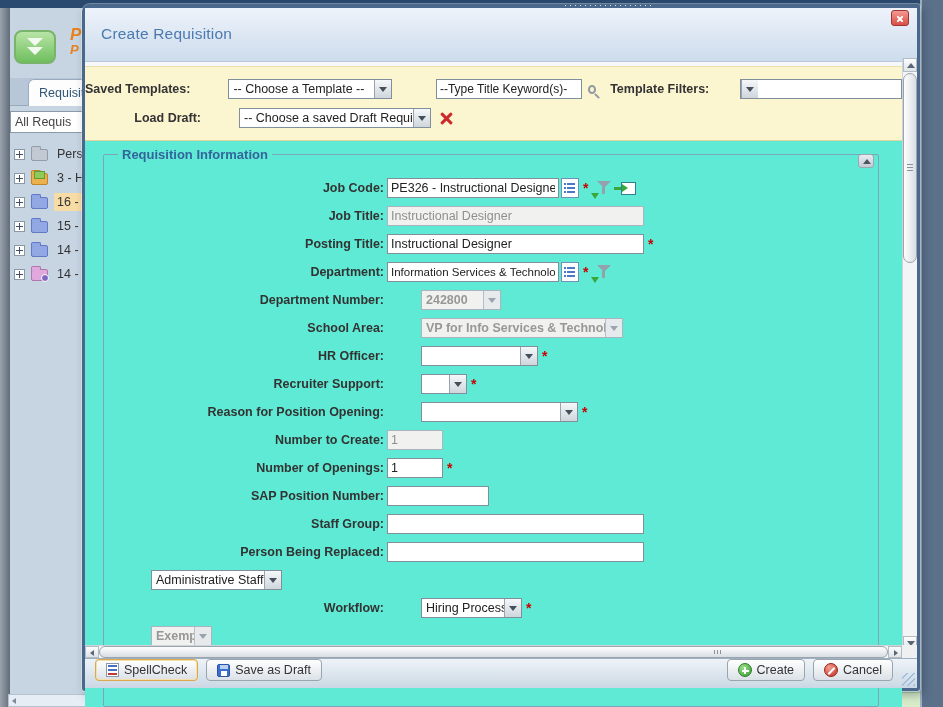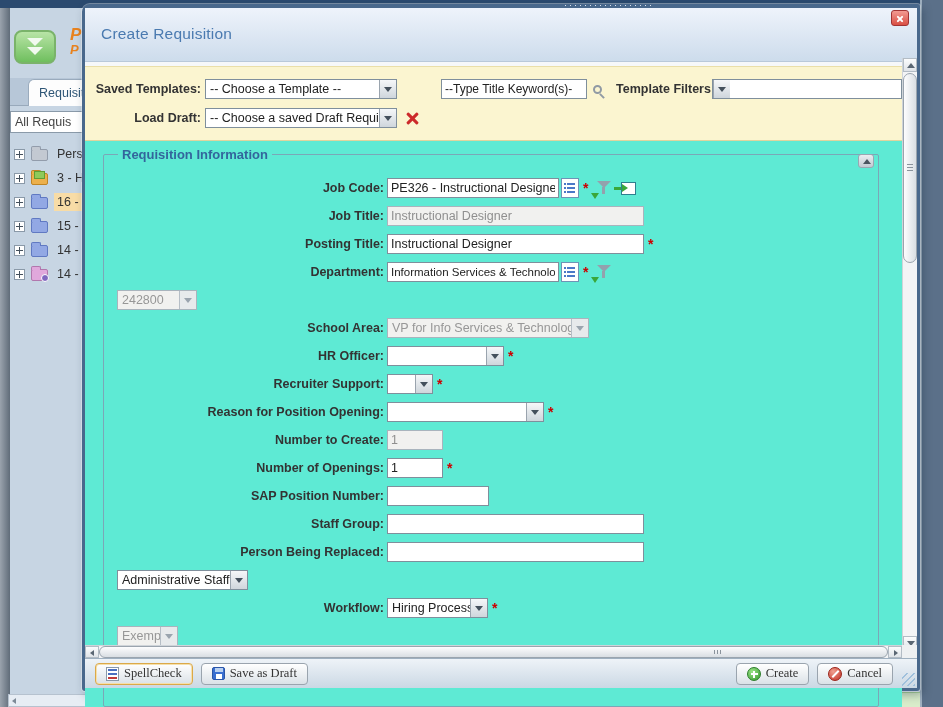--- a/index.html
+++ b/index.html
@@ -85,28 +85,28 @@
              border-top:1px solid #eadfa9; border-bottom:1px solid #e0d49e; padding-top:11px; }
   .tpl-row { display:flex; align-items:center; height:22px; margin-bottom:7px; }
   .tpl-label { width:120px; text-align:right; font-weight:bold; font-size:12.5px; color:#333; padding-right:4px;
                white-space:nowrap; }
   .tpl-label.tf { width:96px; margin-left:14px; }
 
   
   input.txt { height:20px; border:1px solid #7f8f9c; font:12.5px "Liberation Sans",sans-serif;
               padding:0 3px; color:#222; background:#fff; }
   input.txt.dis { background:#f1f1ef; color:#8f8f8f; border-color:#a9b4bd; }
-  .fselect { display:inline-flex; height:20px; border:1px solid #7f8f9c; background:#fff; }
+  .fselect { display:inline-flex; height:20px; border:1px solid #7f8f9c; background:#fff;margin-left:34px; }
   .fs-text { flex:1; padding:2px 0 0 4px; font-size:12.5px; color:#222; white-space:nowrap; overflow:hidden; }
   .fs-btn { flex:0 0 17px; background:linear-gradient(#f5f7f9,#cfd6dc); border-left:1px solid #9aa4ae;
             position:relative; }
   .fs-btn::before { content:""; position:absolute; left:4px; top:7px; width:0; height:0;
             border-left:4px solid transparent; border-right:4px solid transparent; border-top:5px solid #44505c; }
   .fselect.dis { background:#f1f1ef; border-color:#a9b4bd; }
-  .fselect.dis .fs-text { color:#979797; }
+  .fselect.dis .fs-text { color:#979797;font-weight:bold; }
   .fselect.dis .fs-btn { background:#e7eaec; border-left-color:#b6bec6; }
   .fselect.dis .fs-btn::before { border-top-color:#9aa4ae; }
 
   .req { color:#cc0000; font-weight:bold; font-size:14px; margin-left:4px; line-height:14px; }
 
   
   .form-area { position:absolute; left:0; right:15px; top:133px; height:644px; background:#5eead4; overflow:hidden; }
   fieldset.reqinfo { position:absolute; left:18px; top:6px; width:776px; height:560px;
             border:1px solid #7ba7b7; border-radius:2px; margin:0; padding:0 10px; }
   fieldset.reqinfo legend { font-weight:bold; font-size:13px; color:#33659c; padding:0 4px; margin-left:4px; }
@@ -168,21 +168,21 @@
          border-top:3px solid transparent; border-bottom:3px solid transparent; border-left:4px solid #5a6673; }
   .hsb .thumb { position:absolute; left:14px; right:14px; top:0; height:12px;
          background:linear-gradient(#fdfdfe,#d9dee3); border:1px solid #9aa4ae; border-radius:6px; }
   .hsb .thumb::after { content:""; position:absolute; left:78%; top:3px; bottom:3px; width:9px;
          background:repeating-linear-gradient(90deg,#8a939c 0 1px, transparent 1px 3px); }
   .sb-corner { position:absolute; right:0; top:637px; width:15px; height:13px; background:#eef0f2; }
 
   
   .modal-footer { position:absolute; left:0; right:0; top:650px; height:30px;
          background:linear-gradient(#eef3f8,#cbd8e4); border-top:1px solid #9fb0c0;
-         display:flex; align-items:center; gap:8px; padding:0 10px;font-family:Liberation Serif, serif; }
+         display:flex; align-items:flex-start; gap:8px; padding:0 10px; }
   .btn { height:22px; display:inline-flex; align-items:center; gap:5px; padding:0 10px;
          border:1px solid #9aa4ae; border-radius:4px; background:linear-gradient(#ffffff,#dbe1e7);
          font-size:12.5px; color:#333; white-space:nowrap; }
   .btn.spell { border-color:#dba949; box-shadow:0 0 0 1px #f5e0ac inset; }
   .fspacer { flex:1; }
   .sc { width:13px; height:14px; background:#fff; border:1px solid #8a99a8; display:flex;
         flex-direction:column; justify-content:center; gap:2px; padding:0 1px; }
   .sc b { display:block; height:2px; background:#4a6fc0; }
   .sc b.r { background:#c03a3a; }
   .floppy { width:13px; height:13px; background:#3a6fd0; border:1px solid #2a55a8; border-radius:2px; position:relative; }
@@ -332,20 +332,21 @@
                 <b></b>
               </span>
             <span class="req">*</span>
             <span class="funnel">
                 <span class="gdown"></span>
               </span>
           </span>
         </div>
 
         <div class="row">
+          <span class="flabel">Department Number:</span>
           <span class="ctrl">
             <span class="fselect dis" style="width:80px">
               <span class="fs-text">242800</span>
               <span class="fs-btn"></span>
             </span>
           </span>
         </div>
 
         <div class="row">
           <span class="flabel">School Area:</span>

